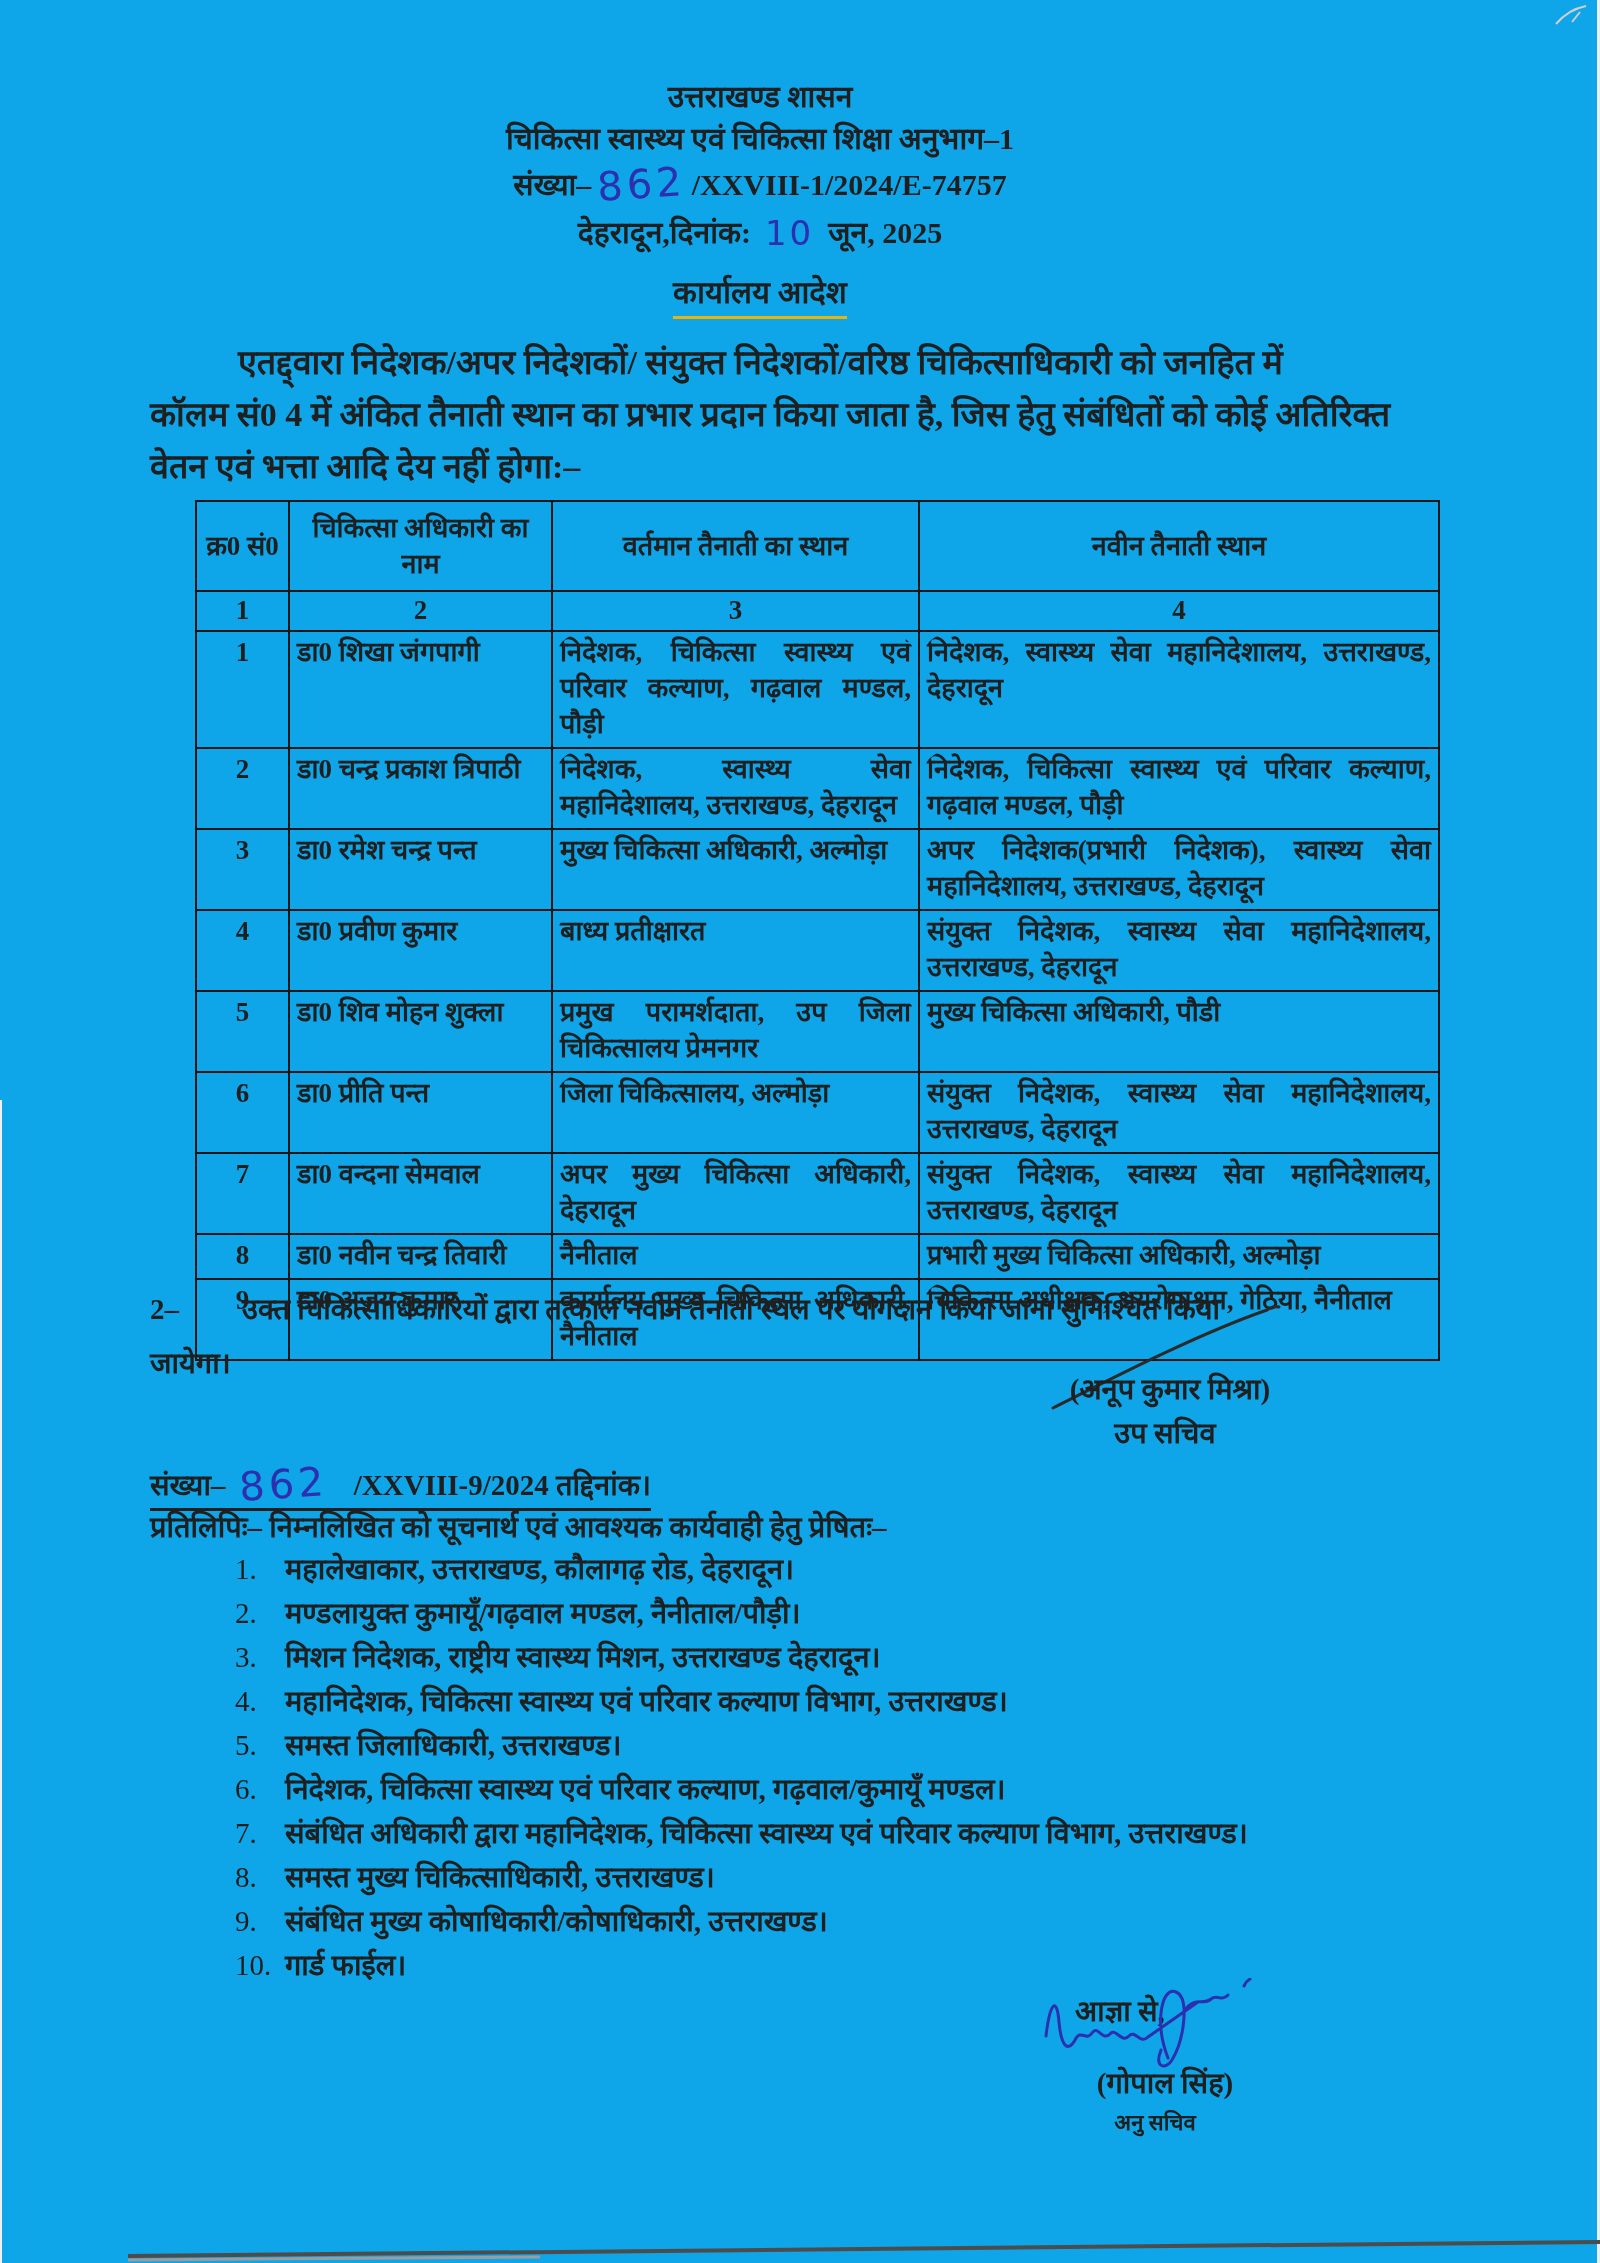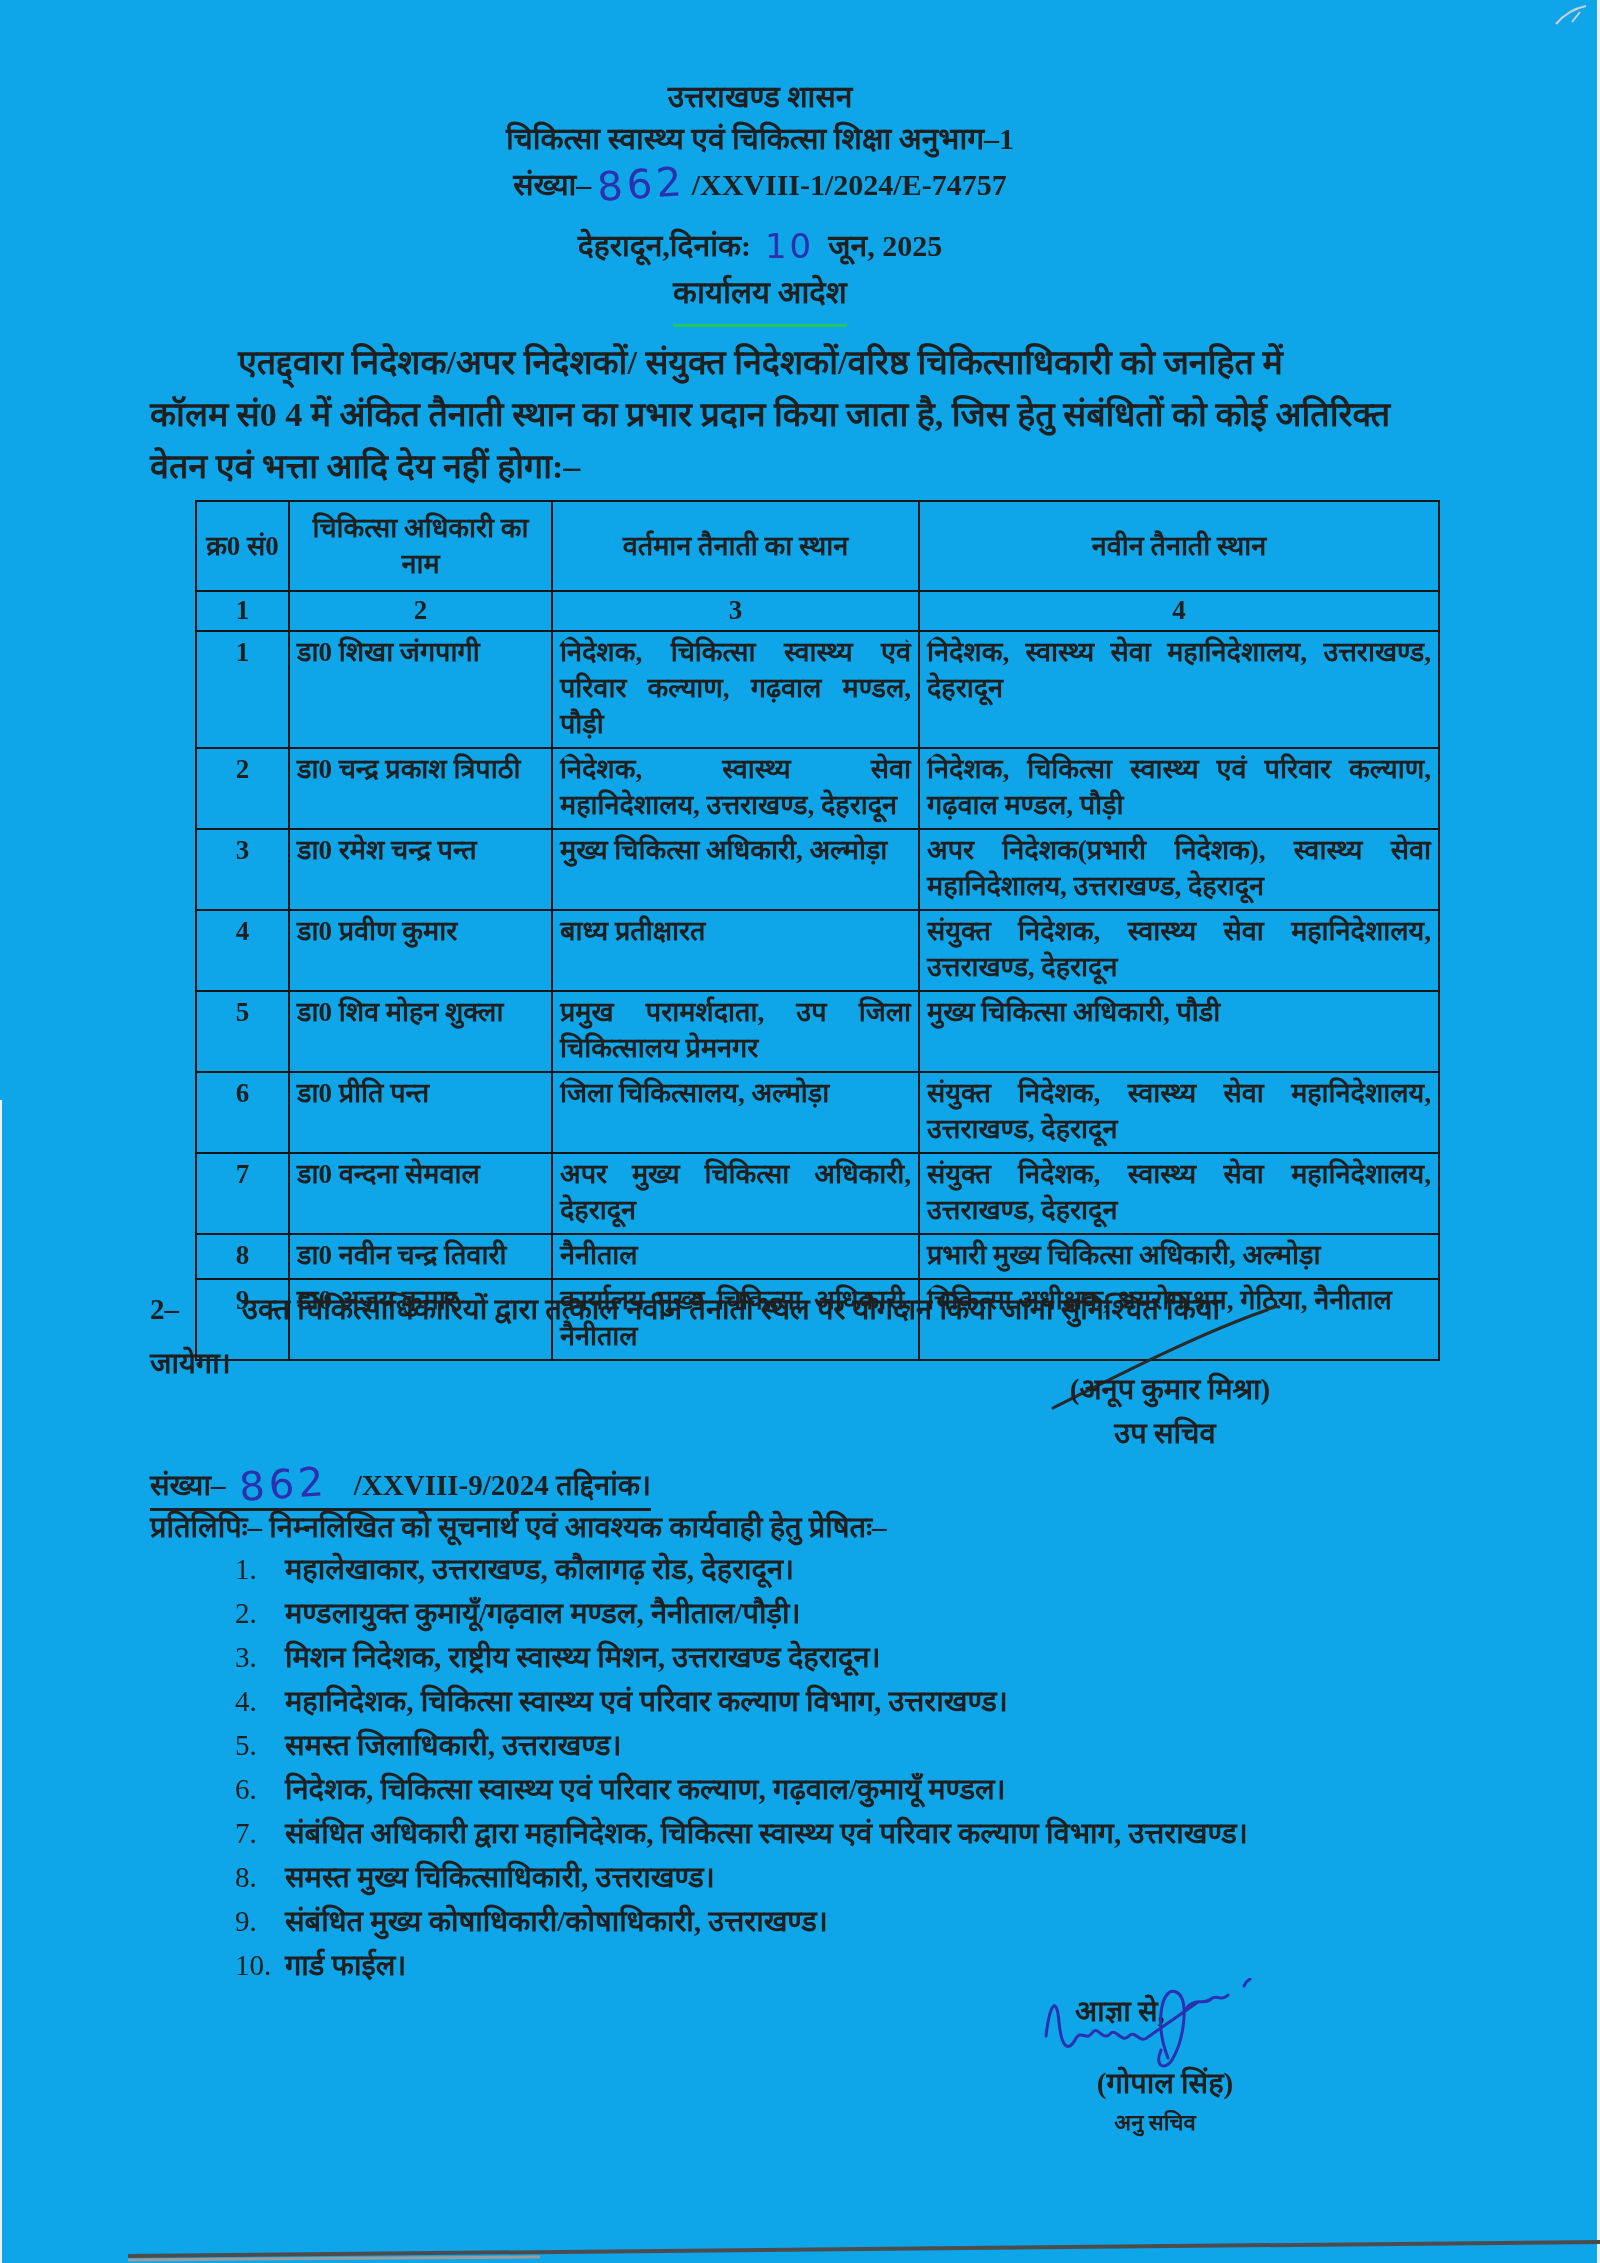--- a/index.html
+++ b/index.html
@@ -7,23 +7,23 @@
        font-family:"Liberation Serif","DejaVu Serif",serif;color:#1f1f1f;}
   .page{position:absolute;inset:0;background:#0ea5e9;}
   .edge-right{position:absolute;right:0;top:0;width:3px;height:100%;background:#ededed;}
   .edge-left{position:absolute;left:0;top:1100px;width:2px;height:1163px;background:#f0f0f0;}
 
   
   .hdr{position:absolute;left:40px;top:76px;width:1440px;text-align:center;font-weight:bold;}
   .hdr .ln{font-size:30px;line-height:42px;}
   .hand{color:#2c2fae;font-family:"DejaVu Sans",sans-serif;font-weight:normal;}
   .hand-big{font-size:40px;letter-spacing:4px;display:inline-block;transform:rotate(-4deg) translateY(3px);margin:0 6px;}
-  .hand-date{font-size:34px;letter-spacing:3px;display:inline-block;transform:translateY(2px);margin:17px 14px;}
+  .hand-date{font-size:34px;letter-spacing:3px;display:inline-block;transform:translateY(2px);margin:4px 14px;}
   .order-title{position:absolute;left:40px;top:270px;width:1440px;text-align:center;font-weight:bold;font-size:31px;}
-  .order-title span{border-bottom:3px solid #22c55e;padding-bottom:14px;}
+  .order-title span{border-bottom:3px solid #eab308;padding-bottom:6px;}
 
   
   .para1{position:absolute;left:150px;top:337px;width:1310px;font-size:34px;font-weight:bold;line-height:52px;}
   .para1 .ind{display:inline-block;width:88px;}
   .para2{position:absolute;left:150px;top:1282px;width:1310px;font-size:29px;font-weight:bold;line-height:54px;}
   .para2 .num{display:inline-block;width:92px;}
 
   
   table.tbl{position:absolute;left:195px;top:500px;width:1243px;border-collapse:collapse;table-layout:fixed;
             font-size:27px;font-weight:bold;line-height:36px;}

